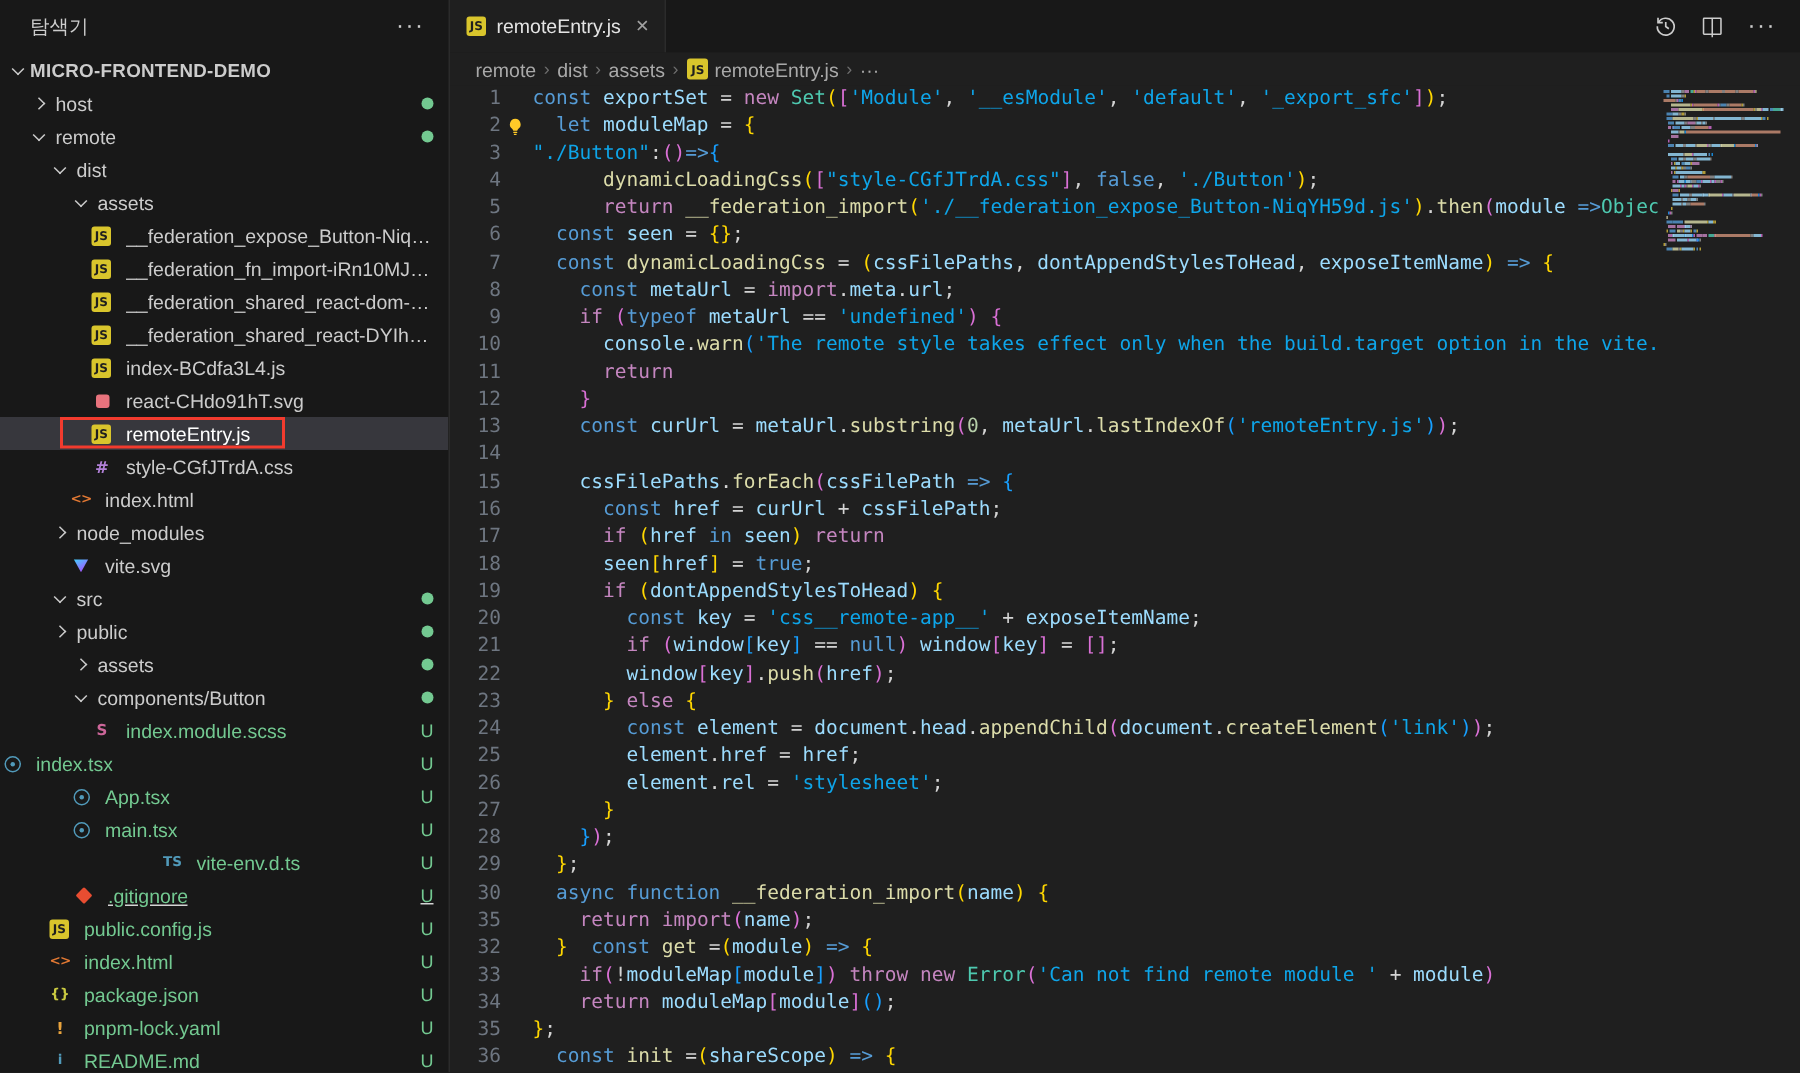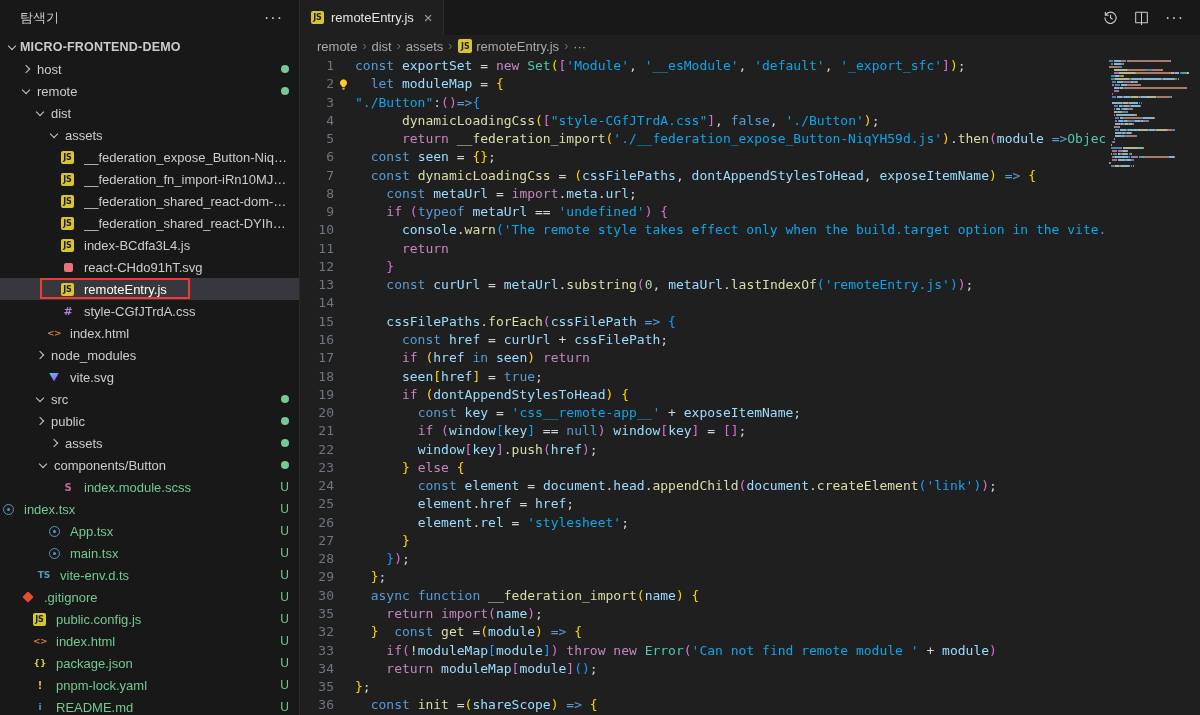--- a/index.html
+++ b/index.html
@@ -191,21 +191,21 @@
           <span class="label">public</span>
           <span class="dot"></span>
         </div>
         <div class="row" style="padding-left: 46px;">
           <span class="chev-box">
             <span class="chev col"></span>
           </span>
           <span class="label">assets</span>
           <span class="dot"></span>
         </div>
-        <div class="row" style="padding-left: 35px; justify-content: flex-end;">
+        <div class="row" style="padding-left: 46px; justify-content: flex-end;">
           <span class="chev-box">
             <span class="chev exp"></span>
           </span>
           <span class="label">components/Button</span>
           <span class="dot"></span>
         </div>
         <div class="row untracked" style="padding-left: 60px;">
           <span class="fi fi-scss">S</span>
           <span class="label">index.module.scss</span>
           <span class="badge">U</span>
@@ -218,26 +218,26 @@
         <div class="row untracked" style="padding-left: 46px;">
           <span class="fi fi-react"></span>
           <span class="label">App.tsx</span>
           <span class="badge">U</span>
         </div>
         <div class="row untracked" style="padding-left: 46px;">
           <span class="fi fi-react"></span>
           <span class="label">main.tsx</span>
           <span class="badge">U</span>
         </div>
-        <div class="row untracked" style="padding-left: 36px;">
+        <div class="row untracked" style="padding-left: 70px; margin-left: 37px;">
           <span class="fi fi-ts">TS</span>
           <span class="label">vite-env.d.ts</span>
           <span class="badge">U</span>
         </div>
-        <div class="row untracked" style="padding-left: 20px;">
+        <div class="row untracked" style="padding-left: 48px; text-decoration: underline;">
           <span class="fi fi-git"></span>
           <span class="label">.gitignore</span>
           <span class="badge">U</span>
         </div>
         <div class="row untracked" style="padding-left: 32px;">
           <span class="fi fi-js">JS</span>
           <span class="label">public.config.js</span>
           <span class="badge">U</span>
         </div>
         <div class="row untracked" style="padding-left: 32px;">

